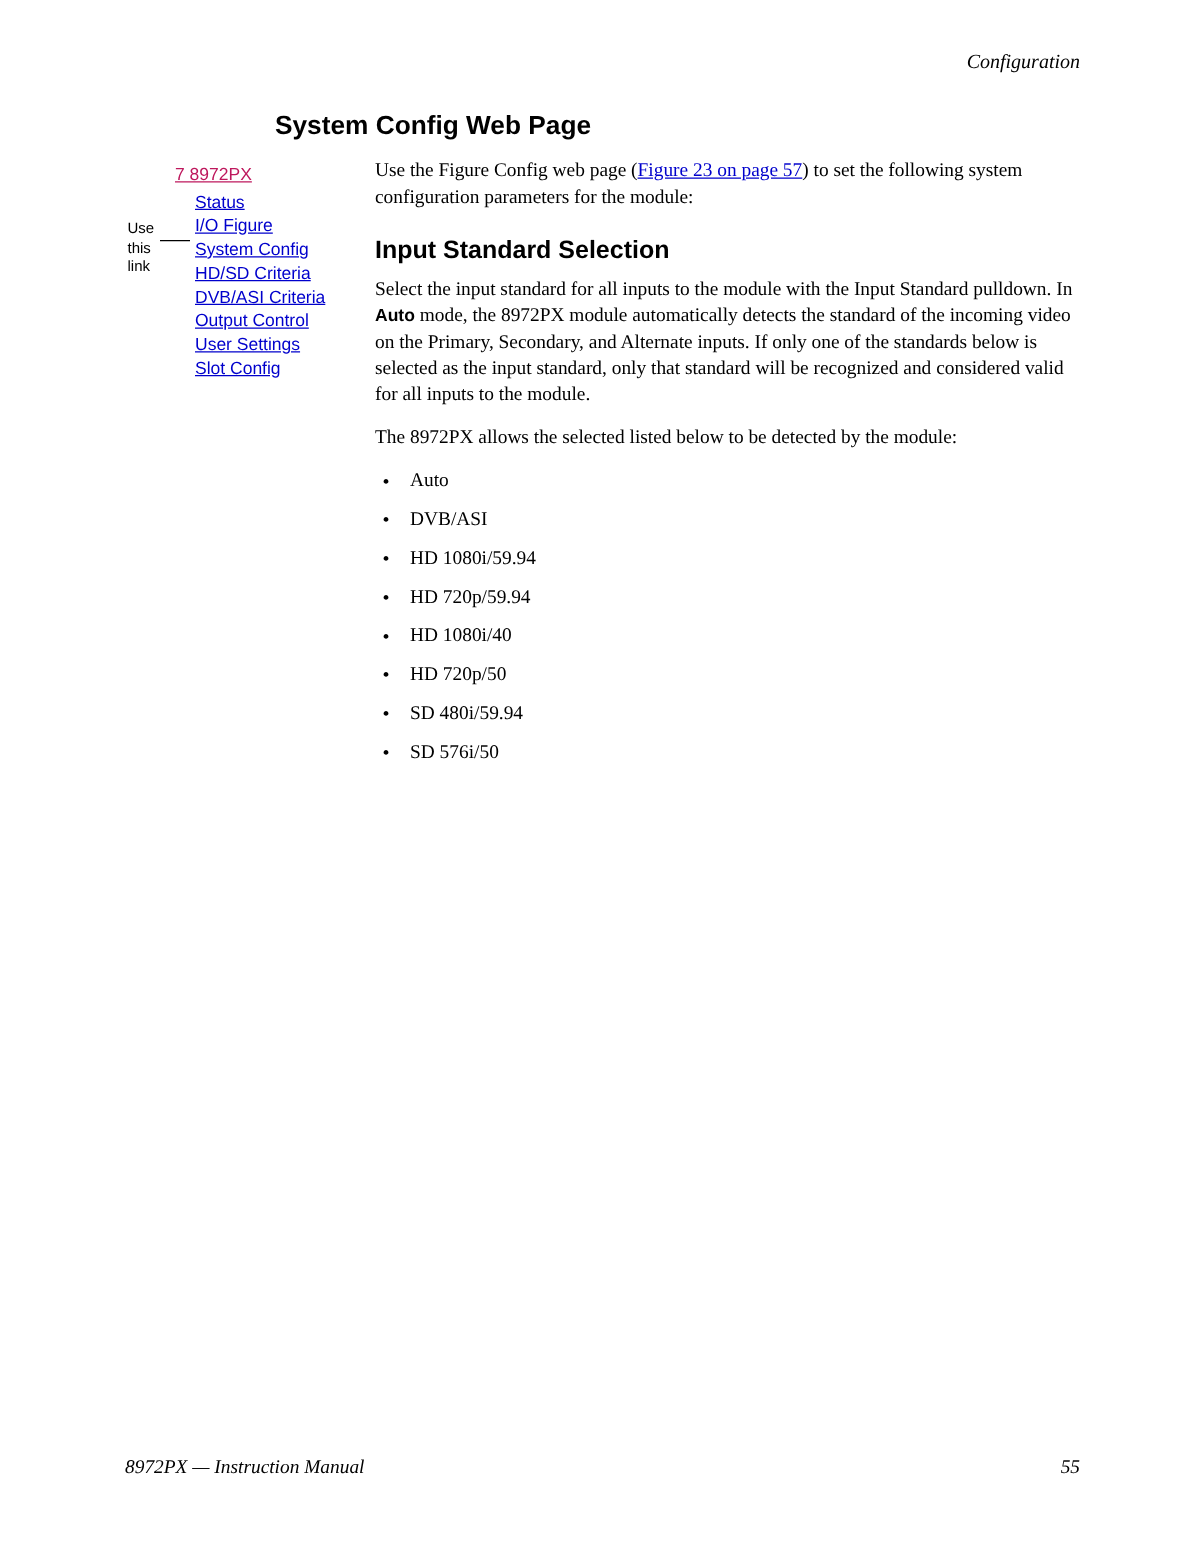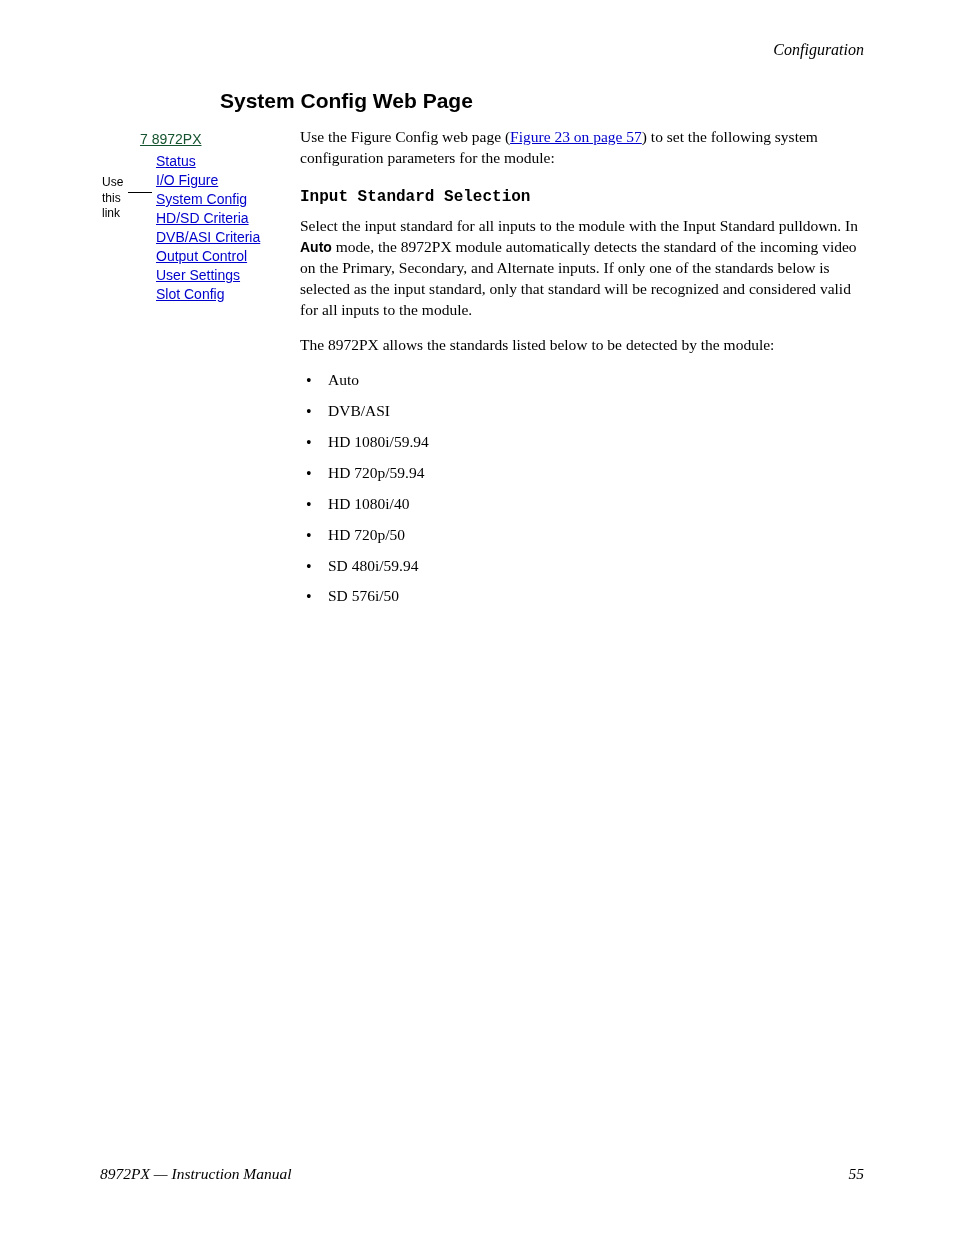--- a/index.html
+++ b/index.html
@@ -33,21 +33,21 @@
     display: flex;
     align-items: flex-start;
   }
   .nav-col {
     width: 200px;
     flex-shrink: 0;
     position: relative;
     padding-top: 4px;
   }
   .nav-top-link {
-    color: #14532d;
+    color: #be185d;
     text-decoration: underline;
     font-family: Arial, Helvetica, sans-serif;
     font-size: 14px;
     margin-left: 40px;
     display: block;
     margin-bottom: 6px;
   }
   .nav-list {
     margin-left: 56px;
   }
@@ -77,23 +77,23 @@
   .body-col {
     flex: 1;
     font-family: 'Palatino Linotype', 'Book Antiqua', Palatino, Georgia, serif;
     font-size: 15.5px;
     line-height: 1.35;
   }
   .para {
     margin-bottom: 14px;
   }
   .sub-heading {
-    font-family: Liberation Mono, monospace;
+    font-family: Liberation Sans, sans-serif;
     font-weight: bold;
-    font-size: 16px;
+    font-size: 20px;
     margin-top: 18px;
     margin-bottom: 8px;
   }
   .inline-link {
     color: #0000cc;
   }
   .bold-inline {
     font-family: Arial, Helvetica, sans-serif;
     font-weight: bold;
     font-size: 14px;
@@ -160,21 +160,21 @@
       <p class="para">
         <span>Use the Figure Config web page (</span><a href="#" class="inline-link">Figure 23 on page 57</a><span>) to set the following system configuration parameters for the module:</span>
       </p>
 
       <h3 class="sub-heading">Input Standard Selection</h3>
 
       <p class="para">
         <span>Select the input standard for all inputs to the module with the Input Standard pulldown. In </span><span class="bold-inline">Auto</span><span> mode, the 8972PX module automatically detects the standard of the incoming video on the Primary, Secondary, and Alternate inputs. If only one of the standards below is selected as the input standard, only that standard will be recognized and considered valid for all inputs to the module.</span>
       </p>
 
-      <p class="para">The 8972PX allows the standards listed below to be detected by the module:</p>
+      <p class="para">The 8972PX allows the selected listed below to be detected by the module:</p>
 
       <ul class="bullets">
         <li>Auto</li>
         <li>DVB/ASI</li>
         <li>HD 1080i/59.94</li>
         <li>HD 720p/59.94</li>
         <li>HD 1080i/40</li>
         <li>HD 720p/50</li>
         <li>SD 480i/59.94</li>
         <li>SD 576i/50</li>

